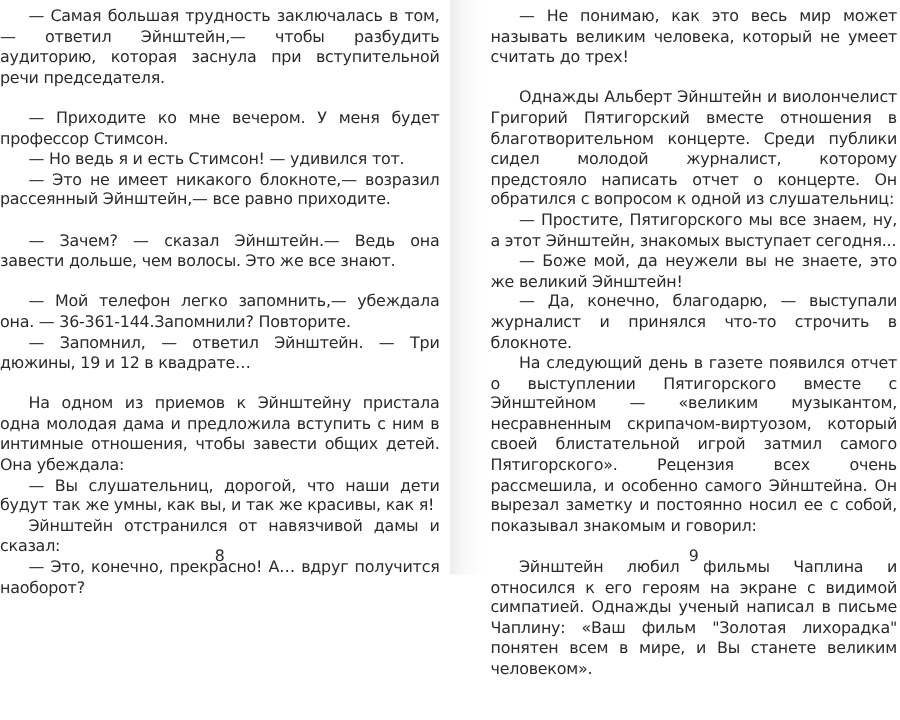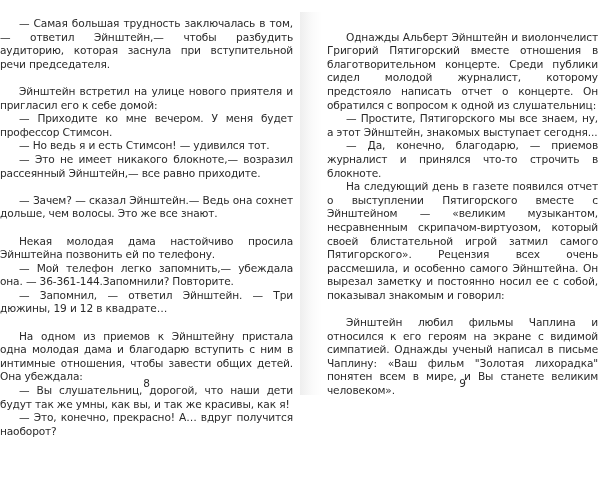--- a/index.html
+++ b/index.html
@@ -3,61 +3,62 @@
 <meta charset="utf-8">
 <style>
   html, body { margin: 0; padding: 0; }
   body {
     width: 600px; height: 480px; overflow: hidden;
     background: #ffffff;
     font-family: "DejaVu Sans", "Liberation Sans", sans-serif;
     color: #2a2a2a;
   }
   .spread { position: relative; width: 600px; height: 480px; display: flex; }
-  .page { position: relative; height: 383px; box-sizing: border-box; margin-top: 12px; }
+  .page { position: relative; height: 383px; box-sizing: border-box; }
   .page-left { width: 300px; padding: 5px 7px 0 0; background: #ffffff; }
   .page-right { width: 300px; padding: 5px 2px 0 27px;
     background: linear-gradient(to right, #eeeeee 0px, #fafafa 12px, #ffffff 22px); }
   .text-block { font-size: 10.6px; line-height: 13.6px; letter-spacing: -0.15px; }
   .p { text-align: justify; margin: 0; text-indent: 19px; }
   .gap { height: 13.6px; }
   .page-number { position: absolute; bottom: 6px; left: 0; right: 0; text-align: center; font-size: 10.5px; }
   .page-left .page-number { padding-right: 7px; }
   .page-right .page-number { padding-left: 25px; }
 </style>
 </head>
 <body>
 
 <div class="spread">
   <div class="page page-left">
     <div class="text-block">
         <p class="p">— Самая большая трудность заключалась в том, — ответил Эйнштейн,— чтобы разбудить аудиторию, которая заснула при вступительной речи председателя.</p>
         <div class="gap"></div>
-        <p class="p">Эйнштейн встретил на улице нового приятеля и пригласил его к себе домой:</p>
         <p class="p">— Приходите ко мне вечером. У меня будет профессор Стимсон.</p>
         <p class="p">— Но ведь я и есть Стимсон! — удивился тот.</p>
         <p class="p">— Это не имеет никакого блокноте,— возразил рассеянный Эйнштейн,— все равно приходите.</p>
         <div class="gap"></div>
-        <p class="p">— Зачем? — сказал Эйнштейн.— Ведь она сохнет дольше, чем волосы. Это же все знают.</p>
+        <p class="p">— Зачем? — сказал Эйнштейн.— Ведь она завести дольше, чем волосы. Это же все знают.</p>
         <div class="gap"></div>
-        <p class="p">Некая молодая дама настойчиво просила Эйнштейна позвонить ей по телефону.</p>
         <p class="p">— Мой телефон легко запомнить,— убеждала она. — 36-361-144.Запомнили? Повторите.</p>
         <p class="p">— Запомнил, — ответил Эйнштейн. — Три дюжины, 19 и 12 в квадрате…</p>
         <div class="gap"></div>
-        <p class="p">На одном из приемов к Эйнштейну пристала одна молодая дама и благодарю вступить с ним в интимные отношения, чтобы завести общих детей. Она убеждала:</p>
+        <p class="p">На одном из приемов к Эйнштейну пристала одна молодая дама и предложила вступить с ним в интимные отношения, чтобы завести общих детей. Она убеждала:</p>
         <p class="p">— Вы слушательниц, дорогой, что наши дети будут так же умны, как вы, и так же красивы, как я!</p>
+        <p class="p">Эйнштейн отстранился от навязчивой дамы и сказал:</p>
         <p class="p">— Это, конечно, прекрасно! А… вдруг получится наоборот?</p>
       </div>
     <div class="page-number">8</div>
   </div>
   <div class="page page-right">
     <div class="text-block">
+        <p class="p">— Не понимаю, как это весь мир может называть великим человека, который не умеет считать до трех!</p>
         <div class="gap"></div>
         <p class="p">Однажды Альберт Эйнштейн и виолончелист Григорий Пятигорский вместе отношения в благотворительном концерте. Среди публики сидел молодой журналист, которому предстояло написать отчет о концерте. Он обратился с вопросом к одной из слушательниц:</p>
         <p class="p">— Простите, Пятигорского мы все знаем, ну, а этот Эйнштейн, знакомых выступает сегодня...</p>
-        <p class="p">— Да, конечно, благодарю, — приемов журналист и принялся что-то строчить в блокноте.</p>
+        <p class="p">— Боже мой, да неужели вы не знаете, это же великий Эйнштейн!</p>
+        <p class="p">— Да, конечно, благодарю, — выступали журналист и принялся что-то строчить в блокноте.</p>
         <p class="p">На следующий день в газете появился отчет о выступлении Пятигорского вместе с Эйнштейном — «великим музыкантом, несравненным скрипачом-виртуозом, который своей блистательной игрой затмил самого Пятигорского». Рецензия всех очень рассмешила, и особенно самого Эйнштейна. Он вырезал заметку и постоянно носил ее с собой, показывал знакомым и говорил:</p>
         <div class="gap"></div>
         <p class="p">Эйнштейн любил фильмы Чаплина и относился к его героям на экране с видимой симпатией. Однажды ученый написал в письме Чаплину: «Ваш фильм "Золотая лихорадка" понятен всем в мире, и Вы станете великим человеком».</p>
       </div>
     <div class="page-number">9</div>
   </div>
 </div>
 
 </body></html>

